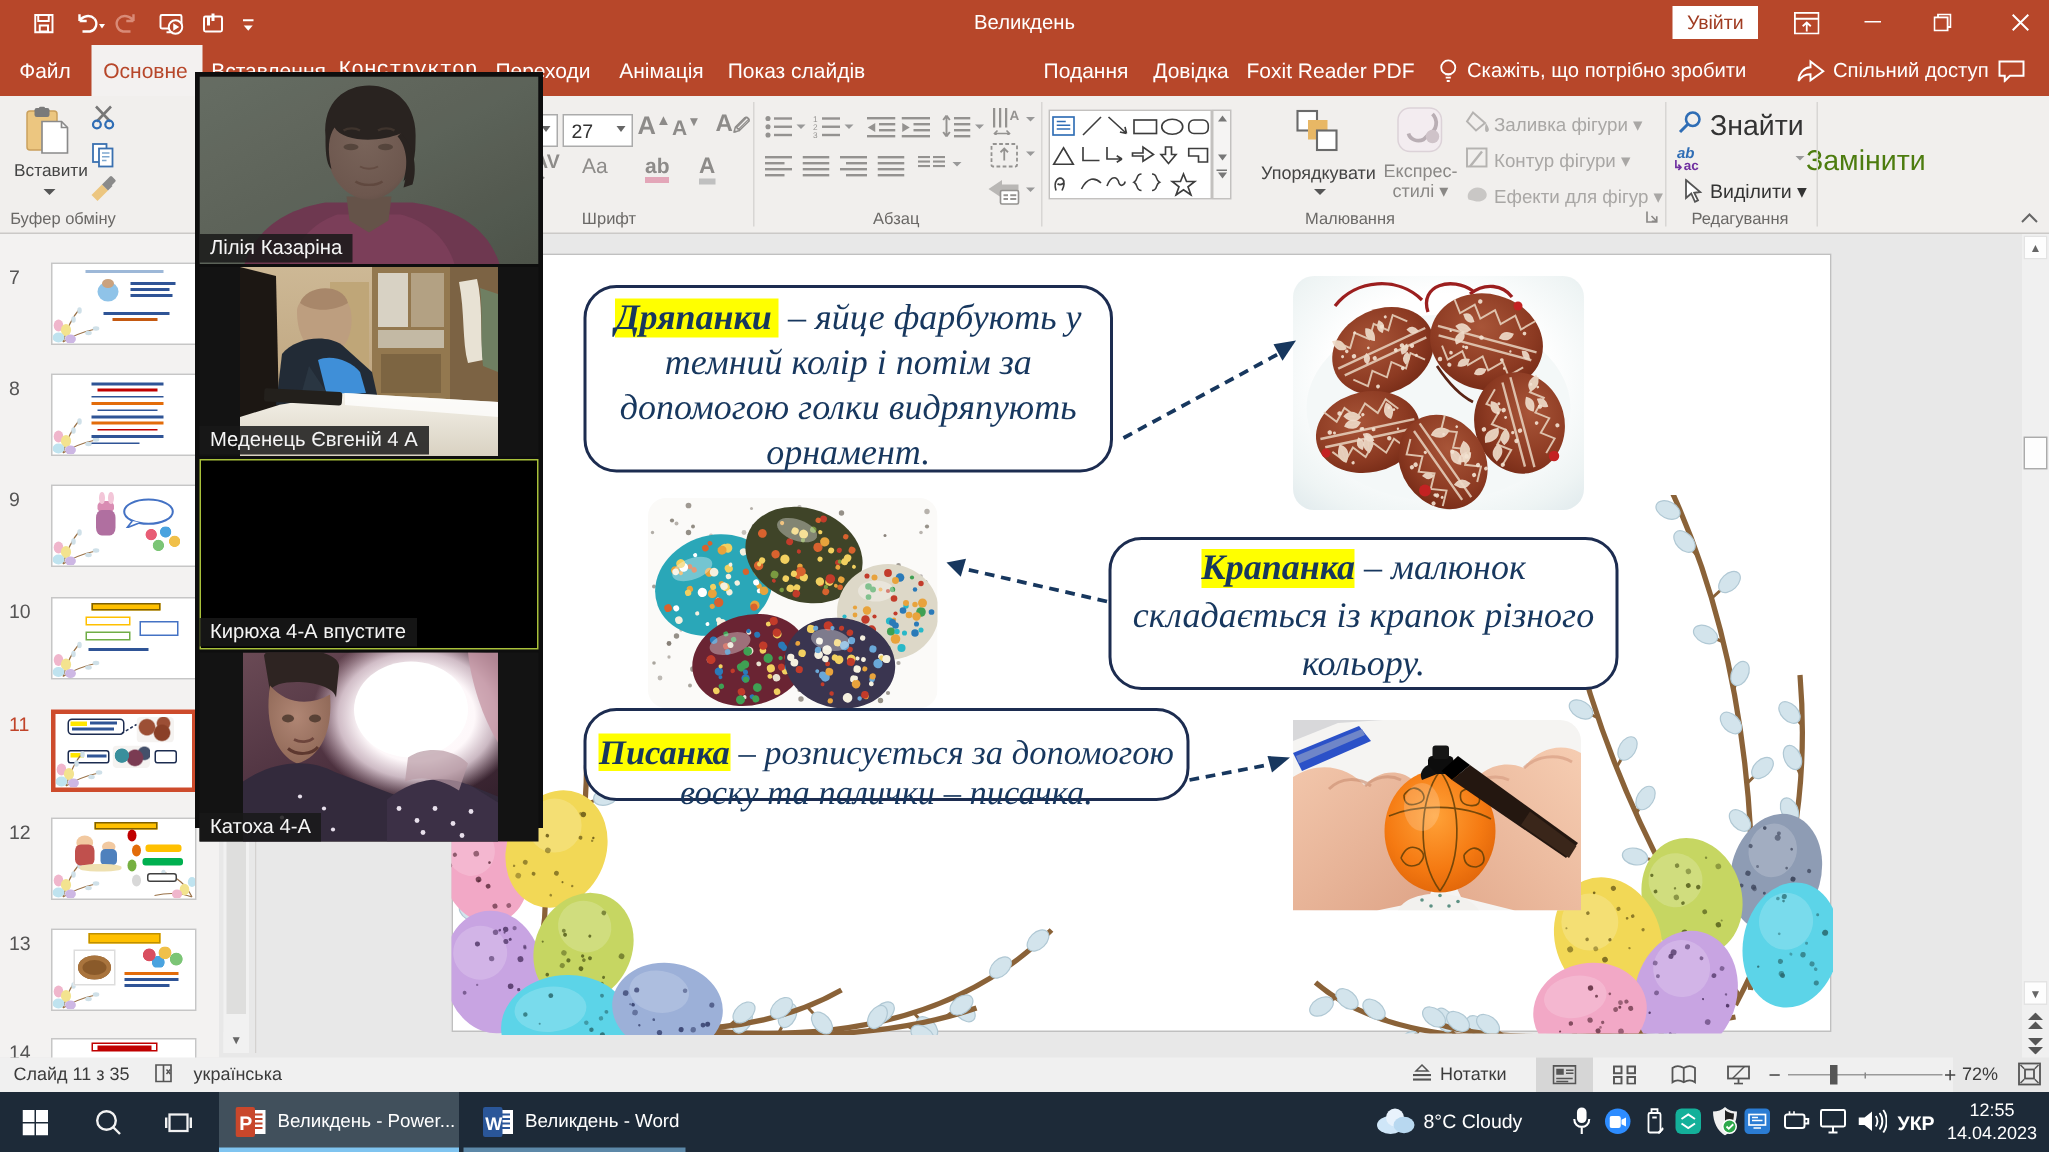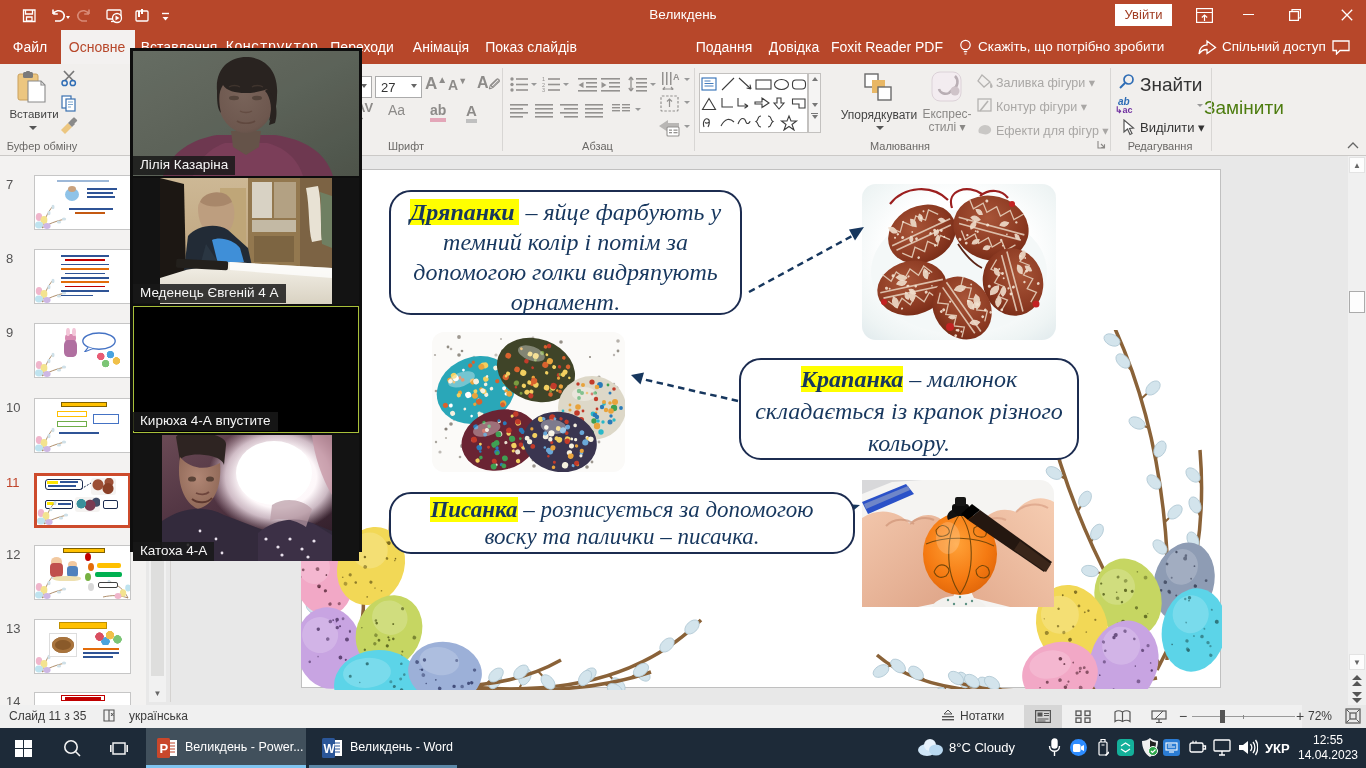--- a/index.html
+++ b/index.html
@@ -1617,21 +1617,21 @@
       <path d="M3 7 L16 4.5 L12.5 16.5 Z" fill="#17375e"></path>
           </svg>
           <svg class="abs" style="left:488px;top:328px" width="74" height="28" viewBox="0 0 74 28">
       <path d="M3 22 L60 11" stroke="#17375e" stroke-width="2.5" stroke-dasharray="6.5 4.5" fill="none"></path>
       <path d="M70 7 L55 6 L58 17 Z" fill="#17375e"></path>
           </svg>
           <div class="sbox" style="left:87px;top:20px;width:353px;height:125px;font-size:24px;line-height:30px;padding-top:5px;">
       <span class="hl">Дряпанки </span> – яйце фарбують у<br>темний колір і потім за<br>допомогою голки видряпують<br>орнамент.</div>
           <div class="sbox" style="left:437px;top:188px;width:340px;height:102px;font-size:24px;line-height:32px;padding-top:3px;">
       <span class="hl">Крапанка</span> – малюнок<br>складається із крапок різного<br>кольору.</div>
-          <div class="sbox" style="left:87px;top:322px;width:466px;height:62px;font-size:23px;line-height:27px;padding-top:2px;">
+          <div class="sbox" style="left:87px;top:302px;width:404px;height:62px;font-size:23px;line-height:27px;padding-top:14px;">
       <span class="hl">Писанка</span> – розписується за допомогою<br>воску та палички – писачка.</div>
         </div>
       </div>
       <div id="rightscroll">
      <div style="position:absolute;left:1px;top:1px;width:16px;height:16px;background:#fdfdfd;border:1px solid #e3e3e3;color:#666;font-size:8px;text-align:center;line-height:15px">▲</div>
      <div style="position:absolute;left:1px;top:135px;width:16px;height:22px;background:#fdfdfd;border:1px solid #ababab;"></div>
      <div style="position:absolute;left:1px;top:498px;width:16px;height:16px;background:#fdfdfd;border:1px solid #e3e3e3;color:#666;font-size:8px;text-align:center;line-height:15px">▼</div>
      <svg style="position:absolute;left:4px;top:519px" width="10" height="11" viewBox="0 0 10 11" fill="#555">
           <path d="M5 0 L10 5 L0 5 Z M5 6 L10 11 L0 11 Z"></path>
         </svg>

